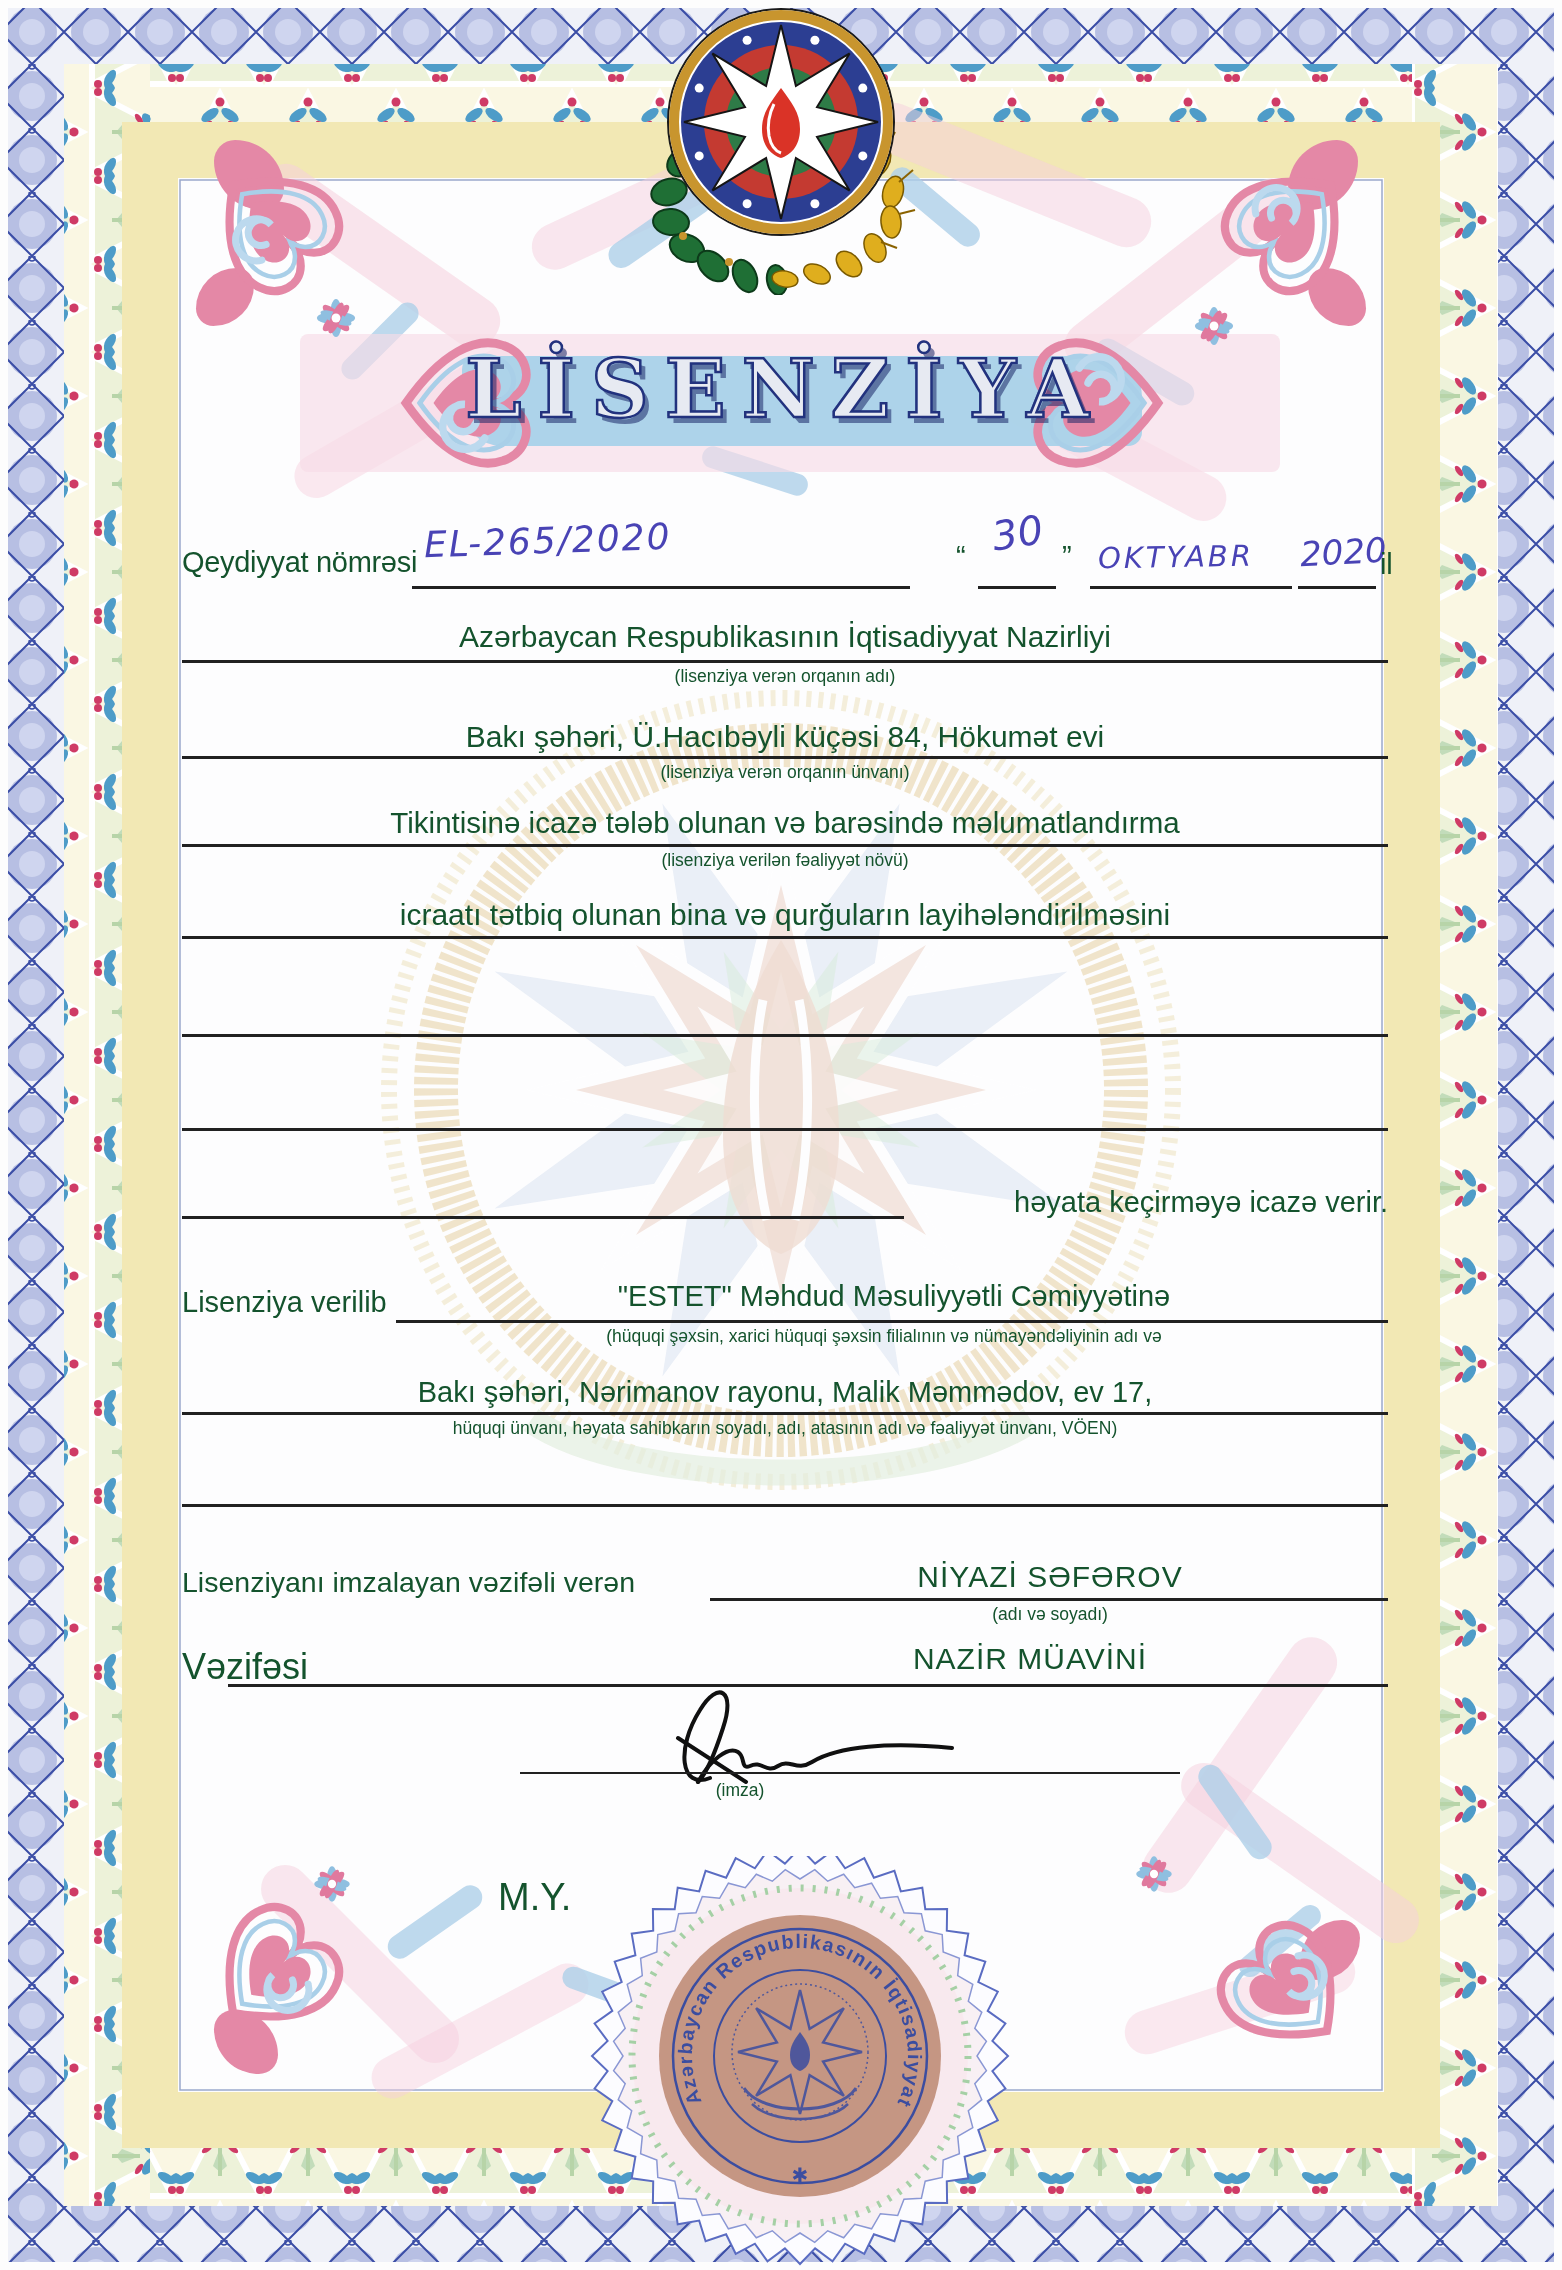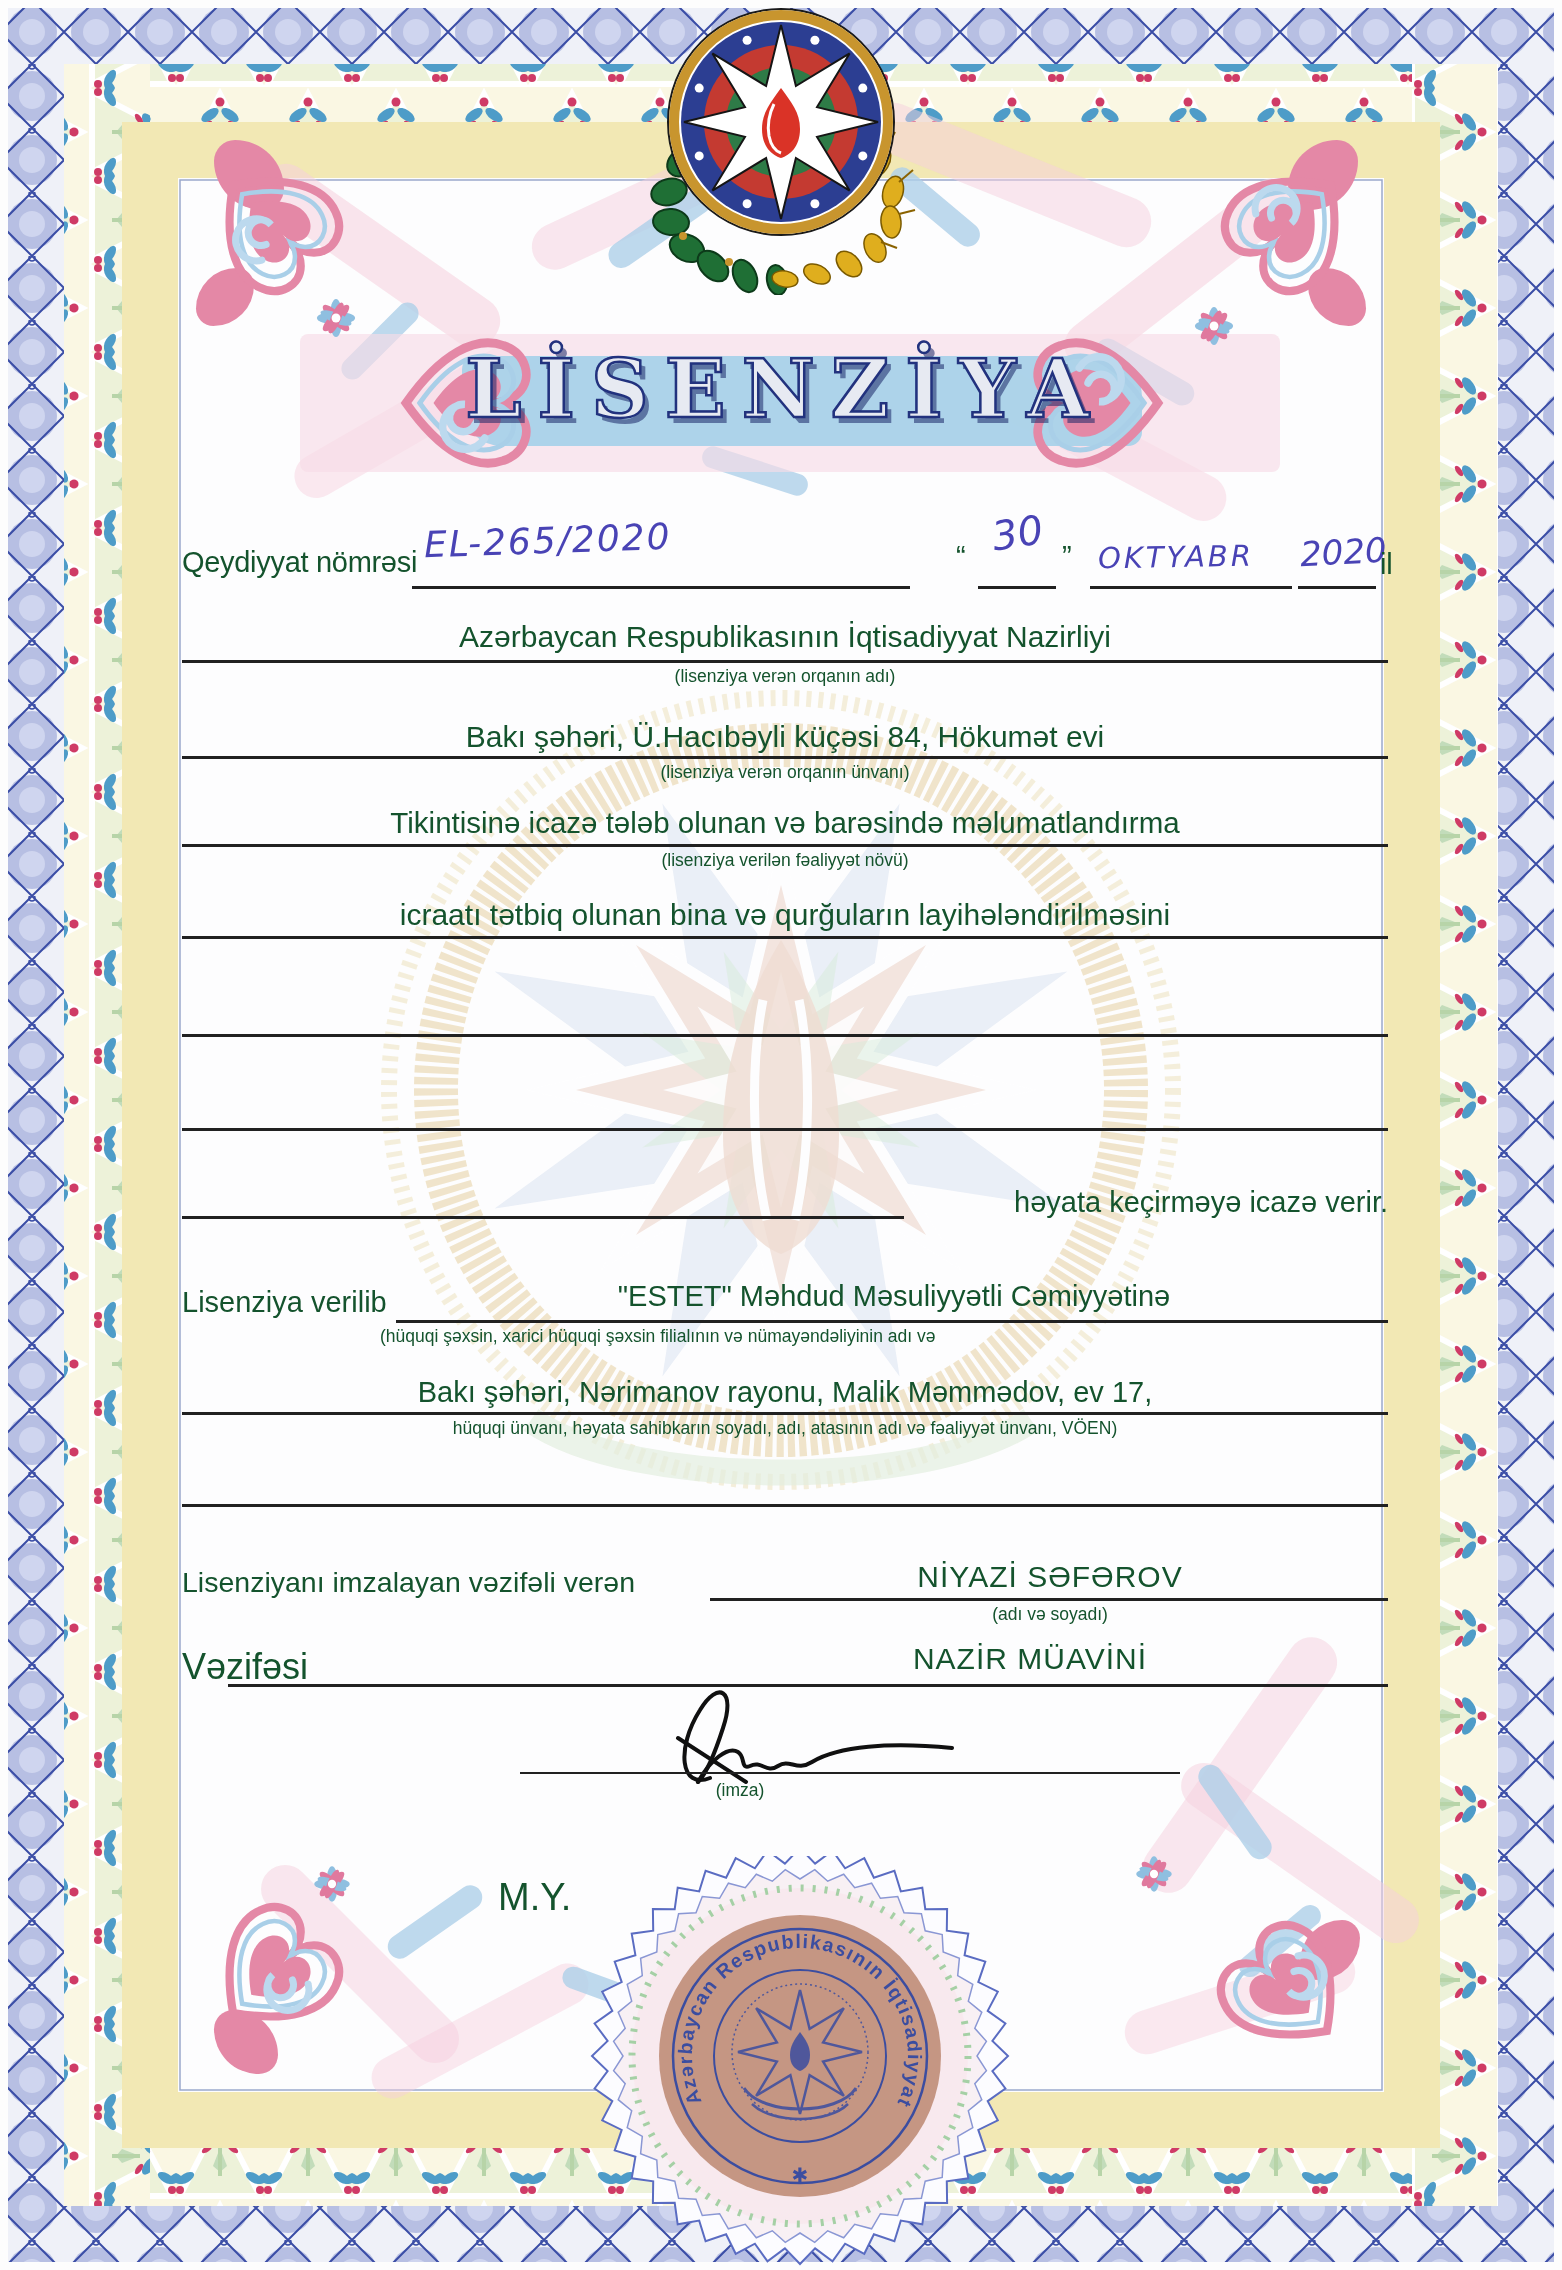--- a/index.html
+++ b/index.html
@@ -288,21 +288,21 @@
 
   <div class="ln" style="left:182px;top:1034px;width:1206px"></div>
   <div class="ln" style="left:182px;top:1128px;width:1206px"></div>
 
   <div class="ln" style="left:182px;top:1216px;width:722px"></div>
   <div class="t" style="left:880px;top:1186px;width:508px;text-align:right;font-size:29px">həyata keçirməyə icazə verir.</div>
 
   <div class="t" style="left:182px;top:1286px;font-size:29px">Lisenziya verilib</div>
   <div class="t" style="left:400px;top:1280px;width:988px;text-align:center;font-size:29px">"ESTET"  Məhdud Məsuliyyətli Cəmiyyətinə</div>
   <div class="ln" style="left:396px;top:1320px;width:992px"></div>
-  <div class="t cap" style="left:380px;top:1326px;width:1008px;">(hüquqi şəxsin, xarici hüquqi şəxsin filialının və nümayəndəliyinin adı və</div>
+  <div class="t cap" style="left:380px;top:1326px;width:1008px;text-align:center">(hüquqi şəxsin, xarici hüquqi şəxsin filialının və nümayəndəliyinin adı və</div>
 
   <div class="t c" style="top:1376px;font-size:29px">Bakı şəhəri, Nərimanov rayonu, Malik Məmmədov, ev 17,</div>
   <div class="ln" style="left:182px;top:1412px;width:1206px"></div>
   <div class="t c cap" style="top:1418px">hüquqi ünvanı, həyata sahibkarın soyadı, adı, atasının adı və fəaliyyət ünvanı, VÖEN)</div>
 
   <div class="ln" style="left:182px;top:1504px;width:1206px"></div>
 
   <div class="t" style="left:182px;top:1566px;font-size:28.5px">Lisenziyanı imzalayan vəzifəli verən</div>
   <div class="t" style="left:712px;top:1560px;width:676px;text-align:center;font-size:30px;letter-spacing:1px">NİYAZİ SƏFƏROV</div>
   <div class="ln" style="left:710px;top:1598px;width:678px"></div>

